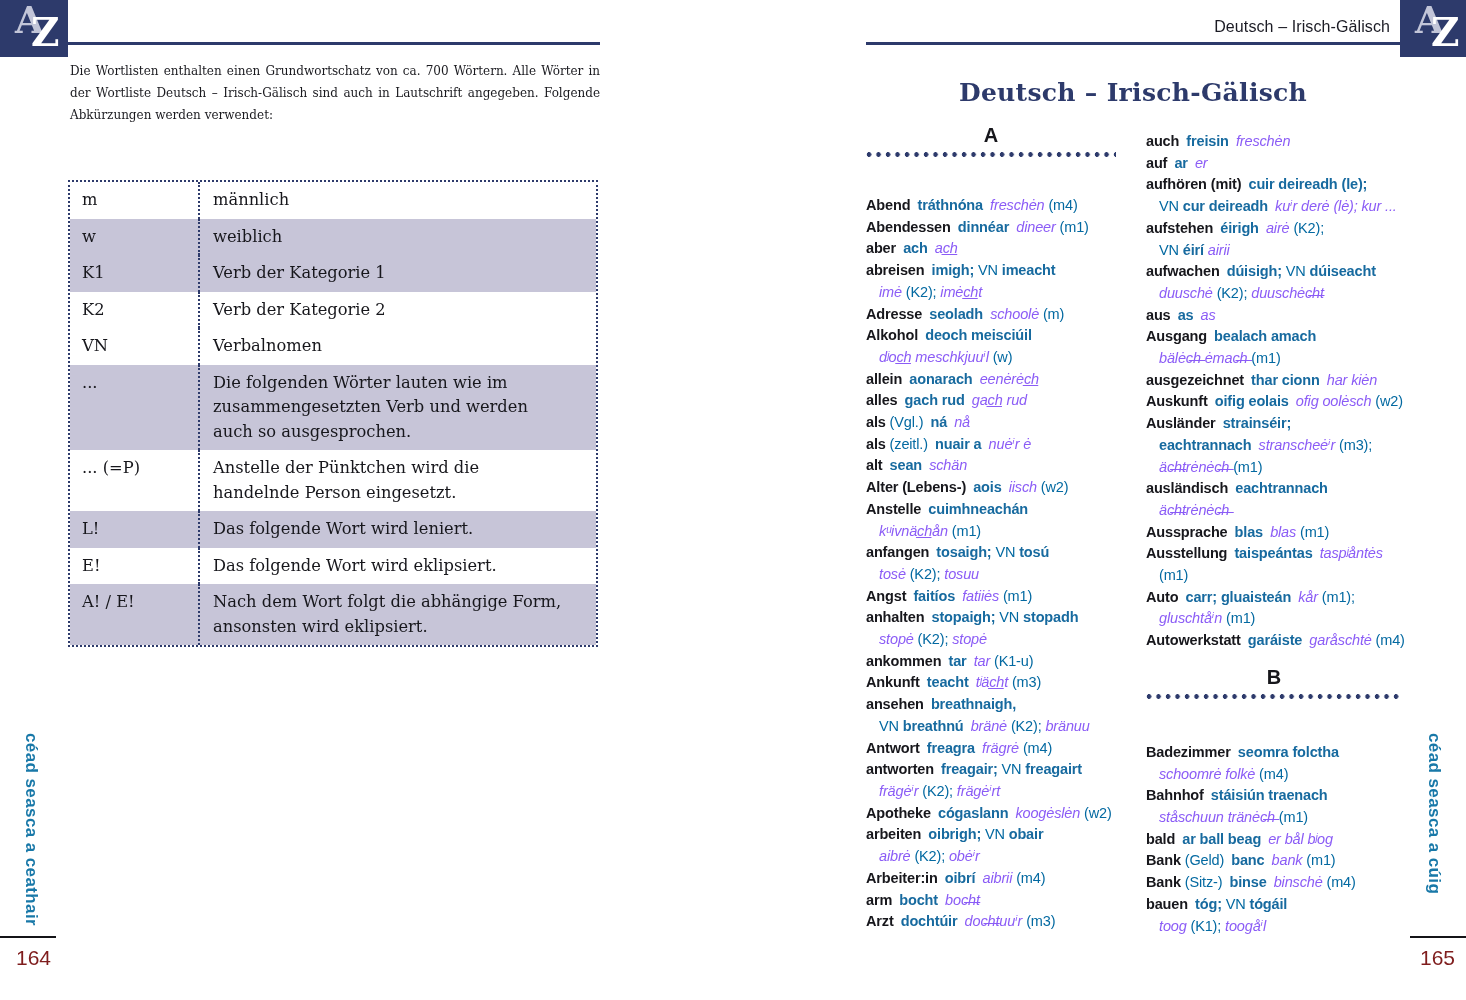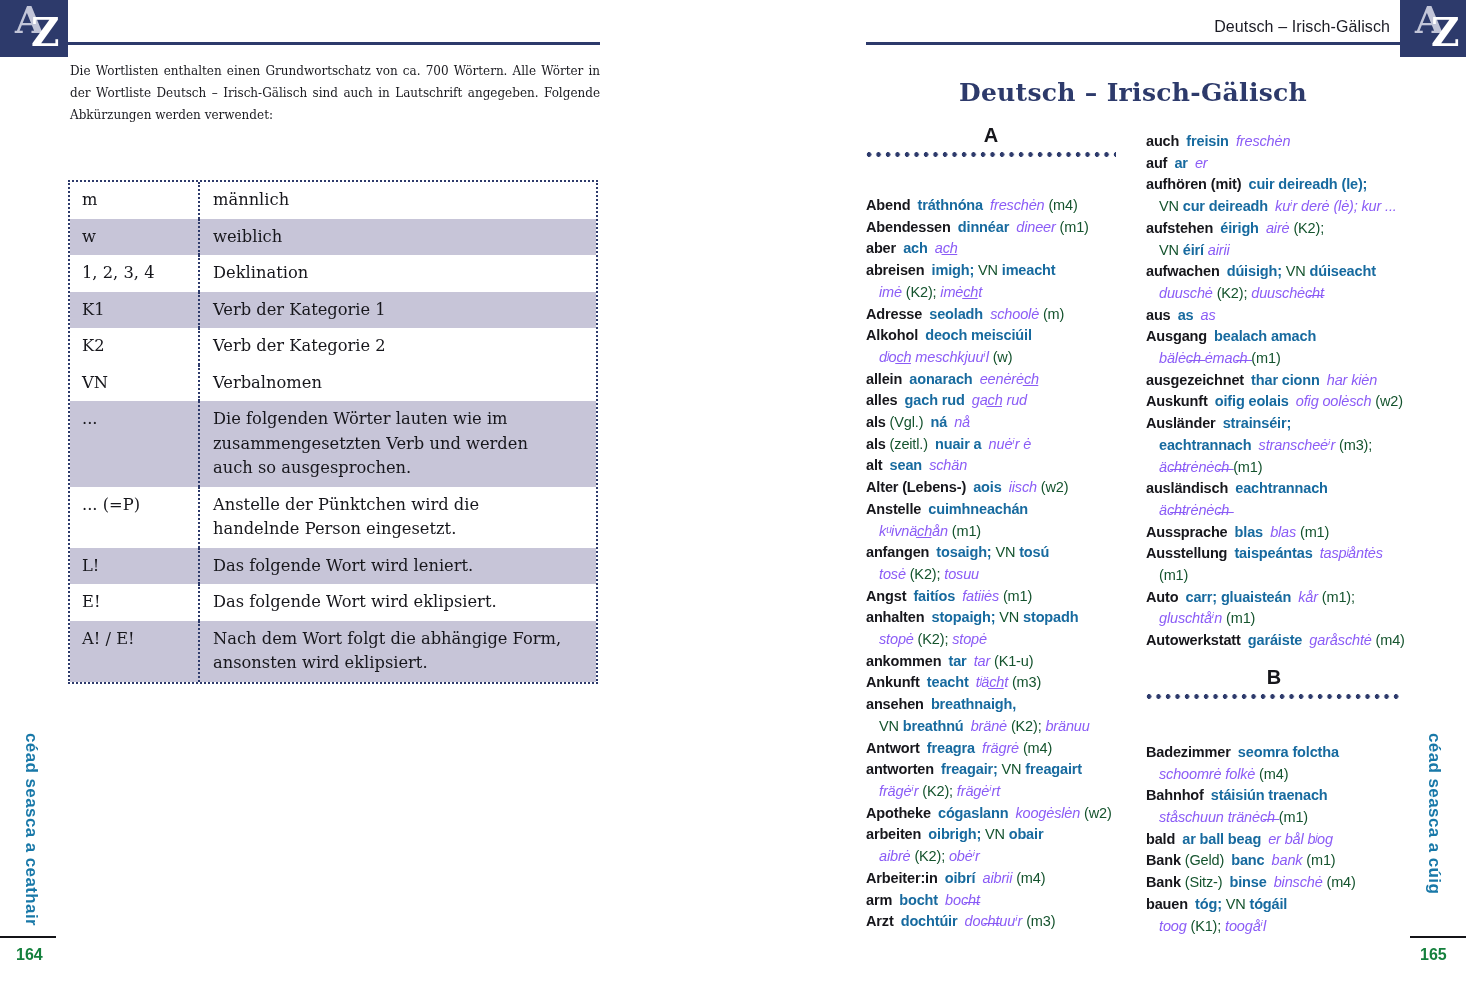--- a/index.html
+++ b/index.html
@@ -50,31 +50,31 @@
         background-image:radial-gradient(circle at 3px 3.5px,#2d3a6b 2.1px,rgba(0,0,0,0) 2.6px);
         background-size:9.5px 7px;background-repeat:repeat-x;}
   .entries{margin-top:37px;}
   .col2 .sec-b{margin-top:14px;}
   .col2 .entries-b{margin-top:42px;}
   .ln{line-height:21.7px;font-size:14.5px;letter-spacing:-0.15px;white-space:nowrap;}
   .ln.in{padding-left:13px;}
   .ln .d{font-weight:700;color:#17171c;}
   .ln .i{font-weight:700;color:#176a9f;}
   .ln .p{font-style:italic;color:#8b5cf6;}
-  .ln .r{color:#14532d;}
+  .ln .r{color:#0369a1;}
 
   
   .vtext{writing-mode:vertical-rl;font-weight:700;font-size:17px;color:#1878a8;
          letter-spacing:0.4px;}
   .vtext-left{left:21px;top:733px;}
   .vtext-right{left:1424px;top:733px;}
   .pgline{height:2px;background:#141418;}
   .pgline-left{left:0;top:936px;width:56px;}
   .pgline-right{left:1410px;top:936px;width:56px;}
-  .pgnum{font-weight:700;font-size:16px;color:#15803d;}
+  .pgnum{font-weight:400;font-size:21px;color:#7f1d1d;}
   .pgnum-left{left:16px;top:946px;}
   .pgnum-right{left:1420px;top:946px;}
 </style>
 </head>
 <body>
 
 <div class="logo" style="left:0;top:0;">
   <span class="la">A</span>
   <span class="lz">Z</span>
 </div>
@@ -83,24 +83,20 @@
 <div class="abs intro">Die Wortlisten enthalten einen Grundwortschatz von ca. 700 Wörtern. Alle Wörter in der Wortliste Deutsch – Irisch-Gälisch sind auch in Lautschrift angegeben. Folgende Abkürzungen werden verwendet:</div>
 
 <div class="abs abbr" id="abbr-table">
     <div class="row">
       <div class="c1">m</div>
       <div class="c2">männlich</div>
     </div>
     <div class="row alt">
       <div class="c1">w</div>
       <div class="c2">weiblich</div>
-    </div>
-    <div class="row">
-      <div class="c1">1, 2, 3, 4</div>
-      <div class="c2">Deklination</div>
     </div>
     <div class="row alt">
       <div class="c1">K1</div>
       <div class="c2">Verb der Kategorie 1</div>
     </div>
     <div class="row">
       <div class="c1">K2</div>
       <div class="c2">Verb der Kategorie 2</div>
     </div>
     <div class="row">

